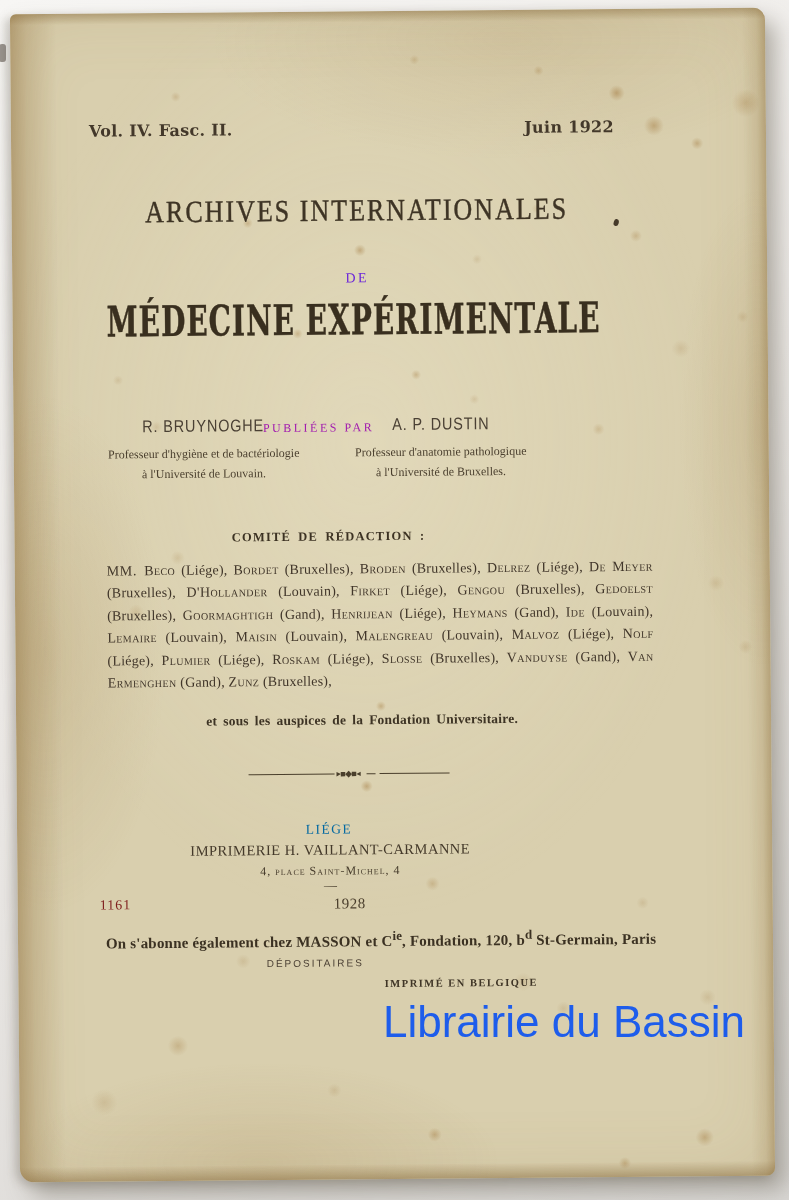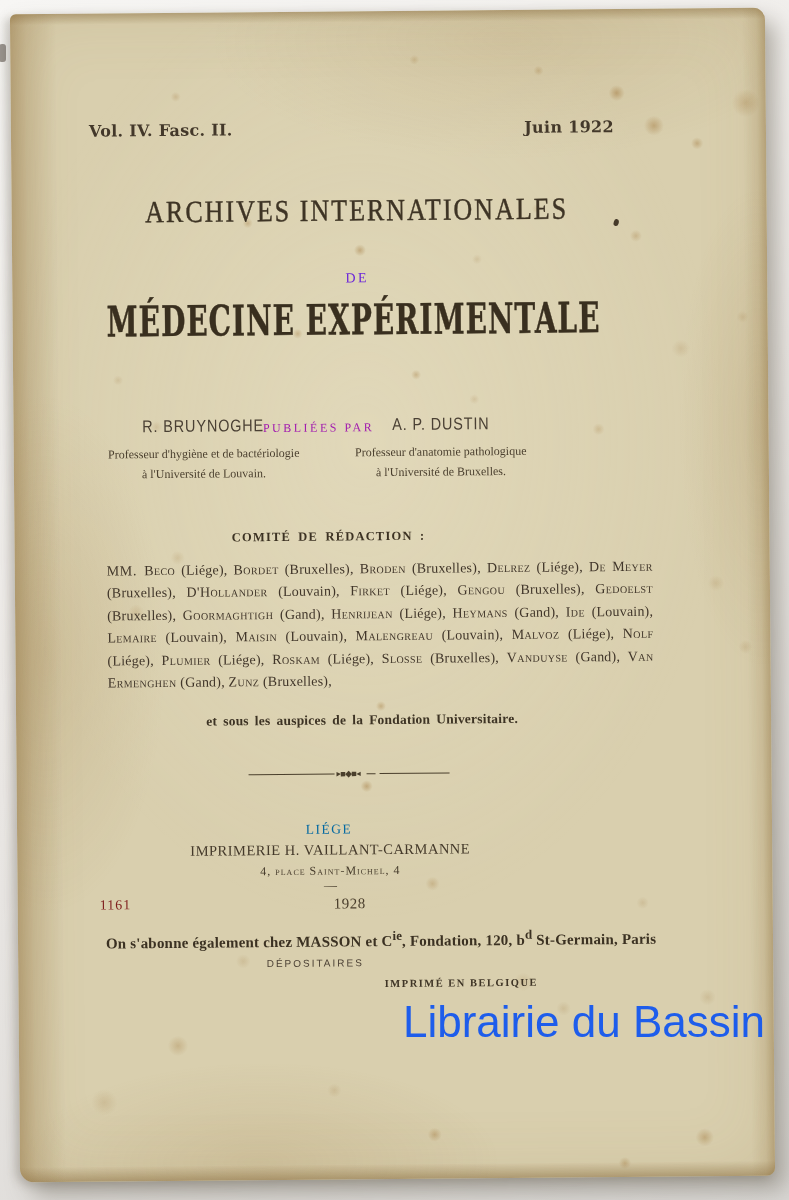--- a/index.html
+++ b/index.html
@@ -112,21 +112,21 @@
   
   .masson{left:363px;top:917px;font:700 15px "Liberation Serif",serif;letter-spacing:.2px;color:#3b3122;}
   .masson sup{font-size:13px;vertical-align:6px;letter-spacing:0;}
   .deposit{left:297px;top:946px;font:400 10px "Liberation Sans",sans-serif;letter-spacing:2px;color:#4c4135;}
   .imprime{left:443px;top:967px;font:700 10.5px "Liberation Serif",serif;letter-spacing:1.5px;color:#3f3526;}
   
   .speck{position:absolute;left:602px;top:210px;width:5px;height:7px;background:#35291c;border-radius:50% 60% 55% 50%;transform:rotate(18deg);opacity:.9;}
   .notch{position:absolute;left:-1px;top:44px;width:7px;height:18px;background:#4e463c;border-radius:3px;opacity:.55;}
   
   .watermark{position:absolute;left:383px;top:997px;font:400 44px "Liberation Sans",sans-serif;color:#1457ef;
-             white-space:nowrap;letter-spacing:0;opacity:.95;margin-left:20px;}
+             white-space:nowrap;letter-spacing:0;opacity:.95;}
 </style>
 </head>
 <body>
 
 <div class="book">
   <div class="layer stains"></div>
   <div class="layer edges"></div>
 
   <div class="t vol-left">Vol. IV. Fasc. II.</div>
   <div class="t vol-right">Juin 1922</div>

